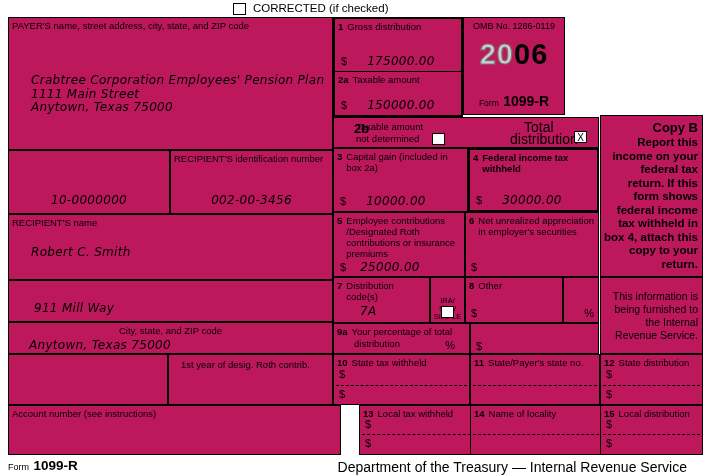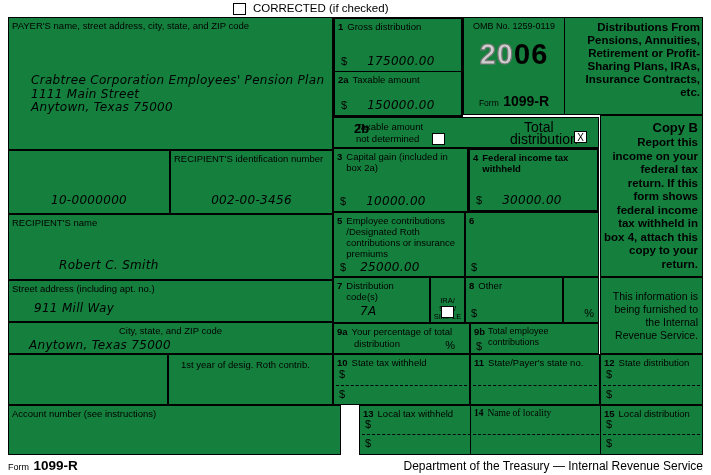--- a/index.html
+++ b/index.html
@@ -1,18 +1,18 @@
 <!DOCTYPE html>
 <html><head>
 <meta charset="utf-8">
 <style>
   html,body {margin:0; padding:0; background:#fff;}
   .page {position:relative; width:711px; height:475px; background:#fff;
          font-family:"Liberation Sans", sans-serif; color:#000; overflow:hidden;}
-  .cell {position:absolute; box-sizing:border-box; border:1px solid #000; background:#15803d;}
+  .cell {position:absolute; box-sizing:border-box; border:1px solid #000; background:#be185d;}
   .thick-top {border-width:2px; border-bottom-width:1px;}
   .thick-bottom {border-width:2px; border-top-width:0;}
   .thick {border-width:2px;}
   .noleft {border-left:none;}
   .label {font-size:9.5px; line-height:11px; padding:2px 3px;}
   .lblrow {display:flex; gap:4px; align-items:flex-start; padding:2px 2px 0 3px;
            font-size:9.5px; line-height:11px;}
   .num {font-weight:bold; flex:0 0 auto;}
   .ltext {flex:1 1 auto;}
   .bold {font-weight:bold;}
@@ -35,21 +35,21 @@
   .formword {font-size:8.5px;}
   .formnum {font-size:14px; font-weight:bold;}
   .title-box {padding:3px 2px 0 6px; text-align:right; font-weight:bold; font-size:11.5px; line-height:13px;}
   .copyb-title {font-size:13px; font-weight:bold; text-align:right; padding:4px 4px 1px 0;}
   .copyb-body {font-weight:bold; font-size:11.5px; line-height:13.5px; text-align:right; padding:0 4px 0 3px;}
   .info-text {font-size:10.5px; line-height:13px; text-align:right; padding:12px 4px 0 3px;}
   .vals {position:absolute; left:22px; line-height:13.5px;}
   .centerval {position:absolute; left:0; right:0; text-align:center;}
   .ira-lbl {font-size:7.5px; line-height:8px; text-align:center; padding-top:19px;}
   .footer-form {position:absolute; left:8px; top:456px;}
-  .footer-agency {position:absolute; right:8px; top:459px; font-size:12px;}
+  .footer-agency {position:absolute; right:24px; top:459px; font-size:14px;}
 </style>
 </head>
 <body>
 
 <div class="page">
 
   <span class="cbx abs" style="left:233px; top:3px;"></span>
   <span class="corrected-label">CORRECTED (if checked)</span>
 
   <div class="cell" style="left:8px; top:17px; width:325px; height:133px;">
@@ -64,25 +64,24 @@
   <div class="cell" style="left:8px; top:150px; width:162px; height:64px;">
     <div class="centerval hand" style="top:42px;">10-0000000</div>
   </div>
   <div class="cell" style="left:170px; top:150px; width:163px; height:64px;">
     <div class="label">RECIPIENT'S identification number</div>
     <div class="centerval hand" style="top:42px;">002-00-3456</div>
   </div>
 
   <div class="cell" style="left:8px; top:214px; width:325px; height:66px;">
     <div class="label">RECIPIENT'S name</div>
-    <div class="abs hand" style="left:22px; top:43px;margin-left:28px;">Robert C. Smith</div>
+    <div class="abs hand" style="left:22px; top:30px;">Robert C. Smith</div>
   </div>
 
   <div class="cell" style="left:8px; top:280px; width:325px; height:42px;">
-    <div class="label">Street address (including apt. no.)</div>
     <div class="abs hand" style="left:25px; top:20px;">911 Mill Way</div>
   </div>
 
   <div class="cell" style="left:8px; top:322px; width:325px; height:32px;text-align:center;">
     <div class="label">City, state, and ZIP code</div>
     <div class="abs hand" style="left:20px; top:15px;">Anytown, Texas 75000</div>
   </div>
 
   <div class="cell" style="left:8px; top:354px; width:160px; height:51px;"></div>
   <div class="cell" style="left:168px; top:354px; width:165px; height:51px;">
@@ -109,26 +108,25 @@
         <span class="num">2a</span>
         <span class="ltext">Taxable amount</span>
       </div>
     <div class="money">
         <span class="cur">$</span>
         <span class="hand">150000.00</span>
       </div>
   </div>
 
   <div class="cell" style="left:463px; top:17px; width:102px; height:98px;">
-    <div class="omb">OMB No. 1259-0119</div>
+    <div class="omb">OMB No. 1286-0119</div>
     <div class="year"><span class="y20">20</span><span>06</span></div>
     <div class="formline"><span class="formword">Form</span> <span class="formnum">1099-R</span></div>
   </div>
 
-  <div class="cell noleft title-box" style="left:565px; top:17px; width:138px; height:98px;">Distributions From Pensions, Annuities, Retirement or Profit-Sharing Plans, IRAs, Insurance Contracts, etc.</div>
 
   <div class="cell" style="left:333px; top:117px; width:266px; height:31px;">
     <span class="abs num" style="left:20px; top:3px; font-size:13px;">2b</span>
     <div class="abs" style="left:22px; top:3px; font-size:9.5px; line-height:12px;">
       <div>Taxable amount</div>
       <div><span>not determined</span>
            <span class="cbx" style="margin-left:10px;"></span></div>
     </div>
     <div class="abs" style="left:176px; top:3px; font-size:14px; line-height:12px;">
       <div style="margin-left:14px;">Total</div>
@@ -166,20 +164,21 @@
       </div>
     <div class="money" style="bottom:2px;">
         <span class="cur">$</span>
         <span class="hand" style="margin-left:14px;">25000.00</span>
       </div>
   </div>
 
   <div class="cell" style="left:465px; top:212px; width:134px; height:65px;">
     <div class="lblrow">
         <span class="num">6</span>
+        <span class="ltext">Net unrealized appreciation in employer's securities</span>
       </div>
     <span class="abs cur" style="left:5px; bottom:3px;">$</span>
   </div>
 
   <div class="cell" style="left:333px; top:277px; width:97px; height:46px;">
     <div class="lblrow">
         <span class="num">7</span>
         <span class="ltext">Distribution code(s)</span>
       </div>
     <span class="abs hand" style="left:26px; bottom:4px;">7A</span>
@@ -207,24 +206,20 @@
   <div class="cell" style="left:333px; top:323px; width:137px; height:31px;">
     <div class="lblrow">
         <span class="num">9a</span>
         <span class="ltext">Your percentage of total</span>
       </div>
     <div class="abs" style="left:20px; top:14px; font-size:9.5px;">distribution</div>
     <span class="abs cur" style="right:14px; bottom:2px;">%</span>
   </div>
 
   <div class="cell" style="left:470px; top:323px; width:129px; height:31px;">
-    <div class="lblrow" style="gap:3px;">
-        <span class="num">9b</span>
-        <span class="ltext" style="font-size:9px;">Total employee contributions</span>
-      </div>
     <span class="abs cur" style="left:5px; top:16px;">$</span>
   </div>
 
   <div class="cell" style="left:600px; top:115px; width:103px; height:162px;">
     <div class="copyb-title">Copy B</div>
     <div class="copyb-body">Report this income on your federal tax return. If this form shows federal income tax withheld in box 4, attach this copy to your return.</div>
   </div>
   <div class="cell" style="left:600px; top:277px; width:103px; height:77px;">
     <div class="info-text">This information is being furnished to the Internal Revenue Service.</div>
   </div>
@@ -257,21 +252,21 @@
 
   <div class="cell" style="left:335px; top:405px; width:135px; height:50px;margin-left:24px;">
     <div class="lblrow">
         <span class="num">13</span>
         <span class="ltext">Local tax withheld</span>
       </div>
     <span class="smrow" style="top:13px;">$</span>
     <div class="dash" style="top:28px;"></div>
     <span class="smrow" style="top:32px;">$</span>
   </div>
-  <div class="cell" style="left:470px; top:405px; width:142px; height:50px;font-family:Liberation Serif, serif;">
+  <div class="cell" style="left:470px; top:405px; width:142px; height:50px;">
     <div class="lblrow">
         <span class="num">14</span>
         <span class="ltext">Name of locality</span>
       </div>
     <div class="dash" style="top:28px;"></div>
   </div>
   <div class="cell" style="left:600px; top:405px; width:103px; height:50px;">
     <div class="lblrow">
         <span class="num">15</span>
         <span class="ltext">Local distribution</span>

